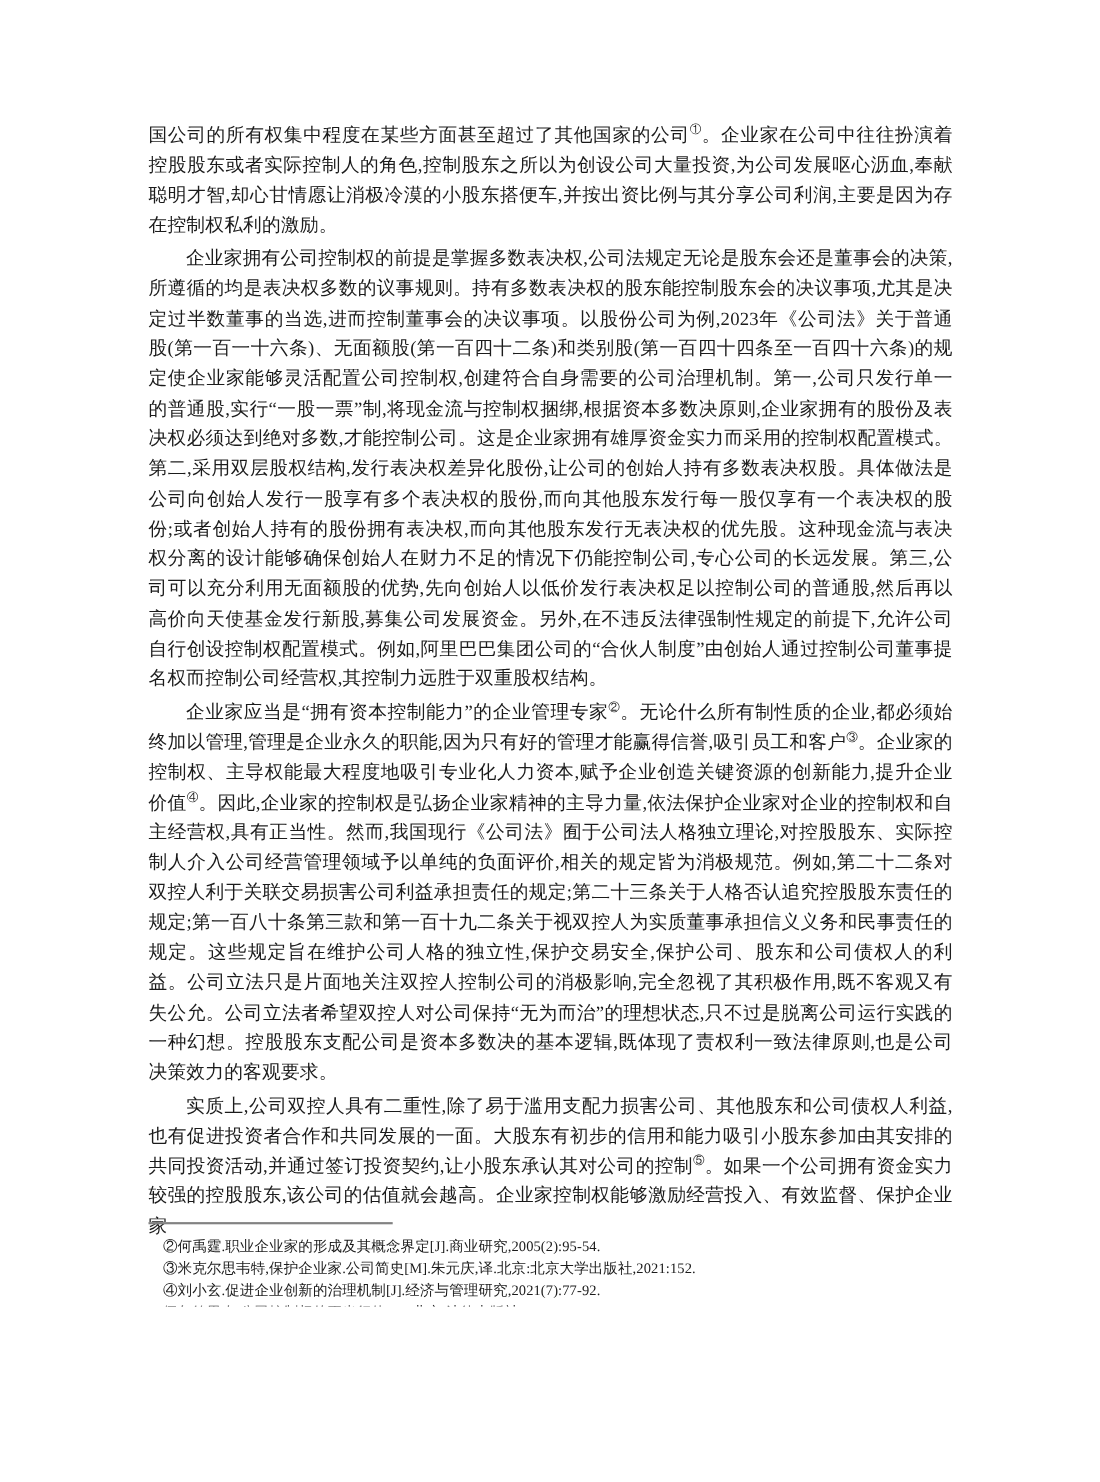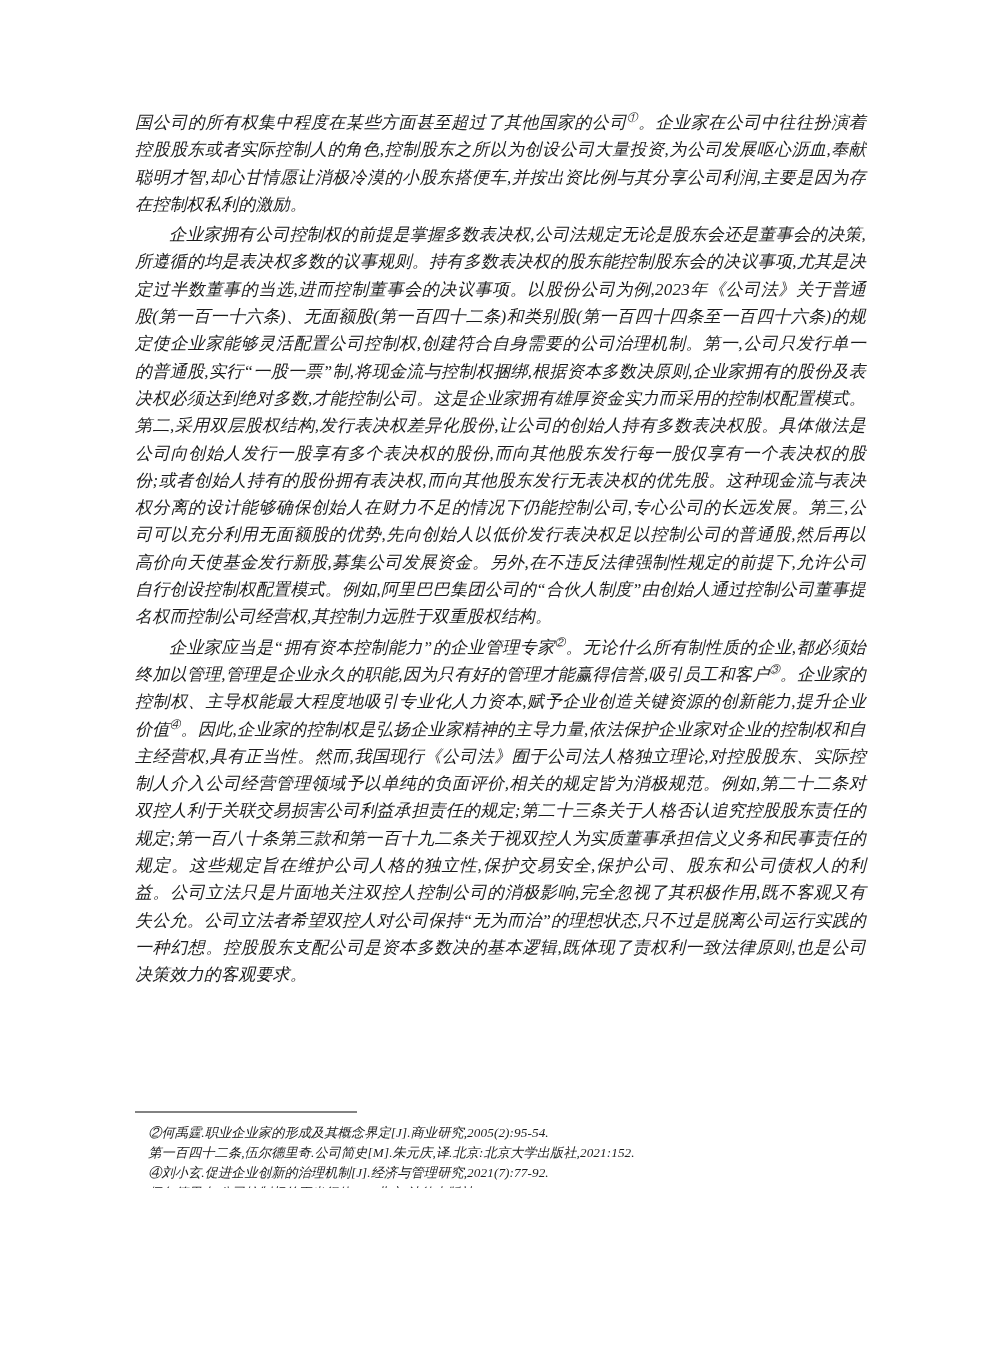--- a/index.html
+++ b/index.html
@@ -4,21 +4,20 @@
 <style>
   html, body { margin: 0; padding: 0; background: #ffffff; }
   .page {
     position: relative;
     width: 1000px;
     height: 1188px;
     background: #ffffff;
     font-family: "Liberation Serif", "DejaVu Serif", serif;
     color: #1b1b1b;
     overflow: hidden;
-    font-style: italic;
   }
   .content {
     position: absolute;
     left: 135px;
     top: 109px;
     width: 731px;
     font-size: 17px;
     line-height: 27.3px;
     text-align: justify;
     text-justify: inter-ideograph;
@@ -61,25 +60,26 @@
 </style>
 </head>
 <body>
 
 <div class="page">
 
   <div class="content">
     <p class="para rich">国公司的所有权集中程度在某些方面甚至超过了其他国家的公司<sup class="fn-mark">①</sup>。企业家在公司中往往扮演着控股股东或者实际控制人的角色,控制股东之所以为创设公司大量投资,为公司发展呕心沥血,奉献聪明才智,却心甘情愿让消极冷漠的小股东搭便车,并按出资比例与其分享公司利润,主要是因为存在控制权私利的激励。</p>
     <p class="para indent rich">企业家拥有公司控制权的前提是掌握多数表决权,公司法规定无论是股东会还是董事会的决策,所遵循的均是表决权多数的议事规则。持有多数表决权的股东能控制股东会的决议事项,尤其是决定过半数董事的当选,进而控制董事会的决议事项。以股份公司为例,2023年《公司法》关于普通股(第一百一十六条)、无面额股(第一百四十二条)和类别股(第一百四十四条至一百四十六条)的规定使企业家能够灵活配置公司控制权,创建符合自身需要的公司治理机制。第一,公司只发行单一的普通股,实行“一股一票”制,将现金流与控制权捆绑,根据资本多数决原则,企业家拥有的股份及表决权必须达到绝对多数,才能控制公司。这是企业家拥有雄厚资金实力而采用的控制权配置模式。第二,采用双层股权结构,发行表决权差异化股份,让公司的创始人持有多数表决权股。具体做法是公司向创始人发行一股享有多个表决权的股份,而向其他股东发行每一股仅享有一个表决权的股份;或者创始人持有的股份拥有表决权,而向其他股东发行无表决权的优先股。这种现金流与表决权分离的设计能够确保创始人在财力不足的情况下仍能控制公司,专心公司的长远发展。第三,公司可以充分利用无面额股的优势,先向创始人以低价发行表决权足以控制公司的普通股,然后再以高价向天使基金发行新股,募集公司发展资金。另外,在不违反法律强制性规定的前提下,允许公司自行创设控制权配置模式。例如,阿里巴巴集团公司的“合伙人制度”由创始人通过控制公司董事提名权而控制公司经营权,其控制力远胜于双重股权结构。</p>
     <p class="para indent rich">企业家应当是“拥有资本控制能力”的企业管理专家<sup class="fn-mark">②</sup>。无论什么所有制性质的企业,都必须始终加以管理,管理是企业永久的职能,因为只有好的管理才能赢得信誉,吸引员工和客户<sup class="fn-mark">③</sup>。企业家的控制权、主导权能最大程度地吸引专业化人力资本,赋予企业创造关键资源的创新能力,提升企业价值<sup class="fn-mark">④</sup>。因此,企业家的控制权是弘扬企业家精神的主导力量,依法保护企业家对企业的控制权和自主经营权,具有正当性。然而,我国现行《公司法》囿于公司法人格独立理论,对控股股东、实际控制人介入公司经营管理领域予以单纯的负面评价,相关的规定皆为消极规范。例如,第二十二条对双控人利于关联交易损害公司利益承担责任的规定;第二十三条关于人格否认追究控股股东责任的规定;第一百八十条第三款和第一百十九二条关于视双控人为实质董事承担信义义务和民事责任的规定。这些规定旨在维护公司人格的独立性,保护交易安全,保护公司、股东和公司债权人的利益。公司立法只是片面地关注双控人控制公司的消极影响,完全忽视了其积极作用,既不客观又有失公允。公司立法者希望双控人对公司保持“无为而治”的理想状态,只不过是脱离公司运行实践的一种幻想。控股股东支配公司是资本多数决的基本逻辑,既体现了责权利一致法律原则,也是公司决策效力的客观要求。</p>
+    <p class="para indent rich">实质上,公司双控人具有二重性,除了易于滥用支配力损害公司、其他股东和公司债权人利益,也有促进投资者合作和共同发展的一面。大股东有初步的信用和能力吸引小股东参加由其安排的共同投资活动,并通过签订投资契约,让小股东承认其对公司的控制<sup class="fn-mark">⑤</sup>。如果一个公司拥有资金实力较强的控股股东,该公司的估值就会越高。企业家控制权能够激励经营投入、有效监督、保护企业家</p>
   </div>
 
   <div class="footnotes">
     <div class="fn-sep"></div>
     <div class="footnote">②何禹霆.职业企业家的形成及其概念界定[J].商业研究,2005(2):95-54.</div>
-    <div class="footnote">第一百四十二条,伍尔德里奇.公司简史[M].朱元庆,译.北京:北京大学出版社,2021:152.</div>
+    <div class="footnote">③米克尔思韦特,保护企业家.公司简史[M].朱元庆,译.北京:北京大学出版社,2021:152.</div>
     <div class="footnote">④刘小玄.促进企业创新的治理机制[J].经济与管理研究,2021(7):77-92.</div>
     <div class="footnote">伍尔德里奇.公司控制权的正当行使[M].北京:法律出版社,2006:39.</div>
   </div>
 
   <div class="page-number">48</div>
 
 </div>
 
 </body></html>

